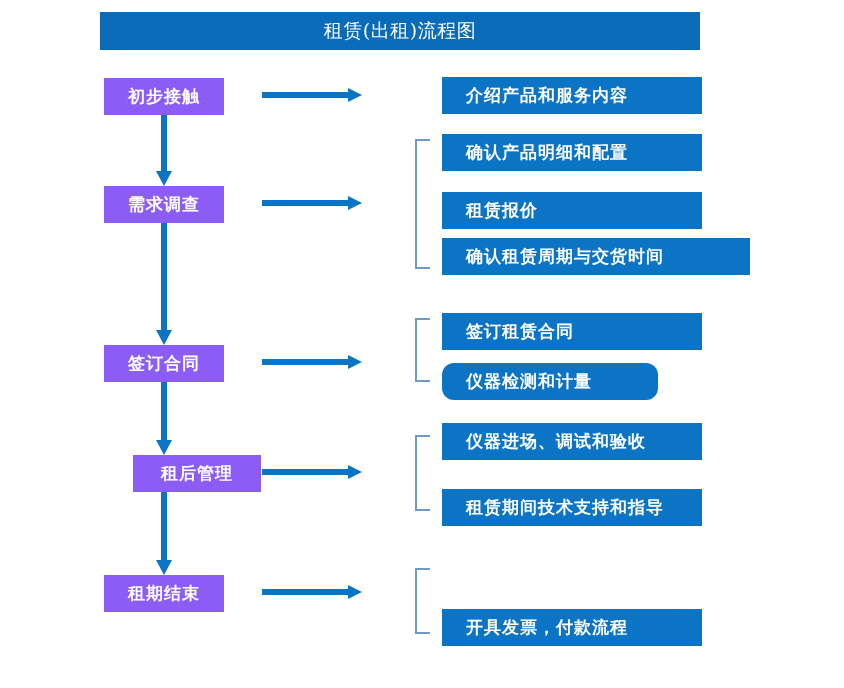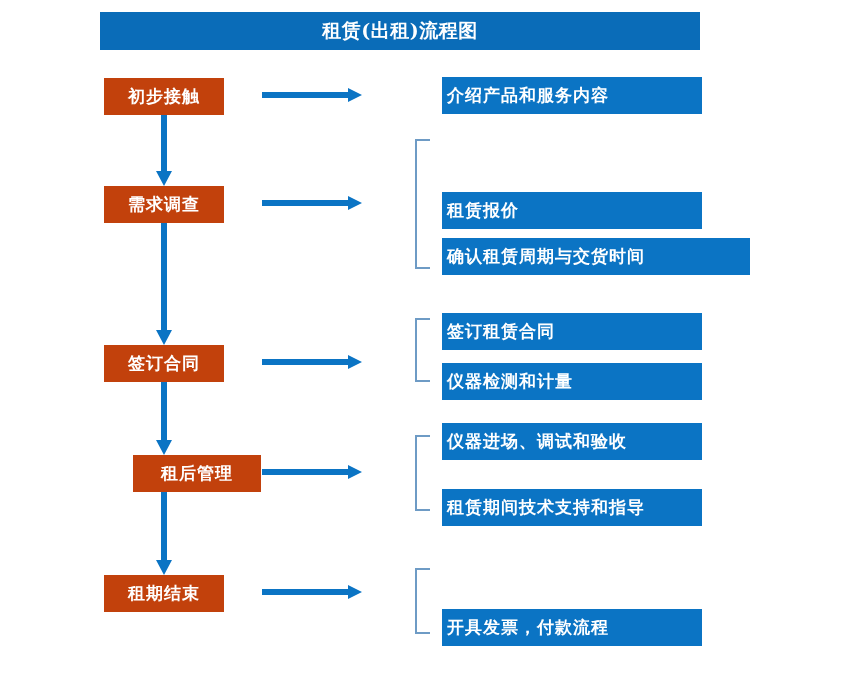--- a/index.html
+++ b/index.html
@@ -29,49 +29,49 @@
     width: 600px;
     height: 38px;
     background: #0A6CB8;
     display: flex;
     align-items: center;
     justify-content: center;
   }
   .title-bar .title-text {
     color: #ffffff;
     font-size: 19px;
-    font-weight: bold;
+    font-weight: normal;
     letter-spacing: 0.5px;
     font-family: "DejaVu Serif", "Liberation Serif", serif;
   }
 
   .stage-box {
     position: absolute;
-    background: #c2410c;
+    background: #8b5cf6;
     display: flex;
     align-items: center;
     justify-content: center;
     box-sizing: border-box;
   }
   .stage-box .stage-label {
     color: #ffffff;
     font-size: 17px;
     font-weight: bold;
     font-family: "DejaVu Serif", "Liberation Serif", serif;
     letter-spacing: 1px;
     white-space: nowrap;
   }
 
   .detail-box {
     position: absolute;
     background: #0B74C4;
     display: flex;
     align-items: center;
     box-sizing: border-box;
-    padding-left: 5px;
+    padding-left: 24px;
   }
   .detail-box .detail-label {
     color: #ffffff;
     font-size: 17px;
     font-weight: bold;
     font-family: "DejaVu Serif", "Liberation Serif", serif;
     letter-spacing: 1px;
     white-space: nowrap;
   }
 
@@ -202,34 +202,37 @@
   <div class="bracket" style="left:414px; top:568px; width:16px; height:66px;">
     <svg width="16" height="66" viewBox="0 0 16 66">
       <path d="M16 1 L2 1 L2 65 L16 65" fill="none" stroke="#6E9BC5" stroke-width="2"></path>
     </svg>
   </div>
 
   <div class="detail-box" style="left:442px; top:77px; width:260px; height:37px;">
     <span class="detail-label">介绍产品和服务内容</span>
   </div>
 
+  <div class="detail-box" style="left:442px; top:134px; width:260px; height:37px;">
+    <span class="detail-label">确认产品明细和配置</span>
+  </div>
 
   <div class="detail-box" style="left:442px; top:192px; width:260px; height:37px;">
     <span class="detail-label">租赁报价</span>
   </div>
 
   <div class="detail-box" style="left:442px; top:238px; width:308px; height:37px;">
     <span class="detail-label">确认租赁周期与交货时间</span>
   </div>
 
   <div class="detail-box" style="left:442px; top:313px; width:260px; height:37px;">
     <span class="detail-label">签订租赁合同</span>
   </div>
 
-  <div class="detail-box" style="left:442px; top:363px; width:260px; height:37px;">
+  <div class="detail-box" style="left:442px; top:363px; width:216px; height:37px;border-radius:12px;">
     <span class="detail-label">仪器检测和计量</span>
   </div>
 
   <div class="detail-box" style="left:442px; top:423px; width:260px; height:37px;">
     <span class="detail-label">仪器进场、调试和验收</span>
   </div>
 
   <div class="detail-box" style="left:442px; top:489px; width:260px; height:37px;text-align:center;">
     <span class="detail-label">租赁期间技术支持和指导</span>
   </div>

